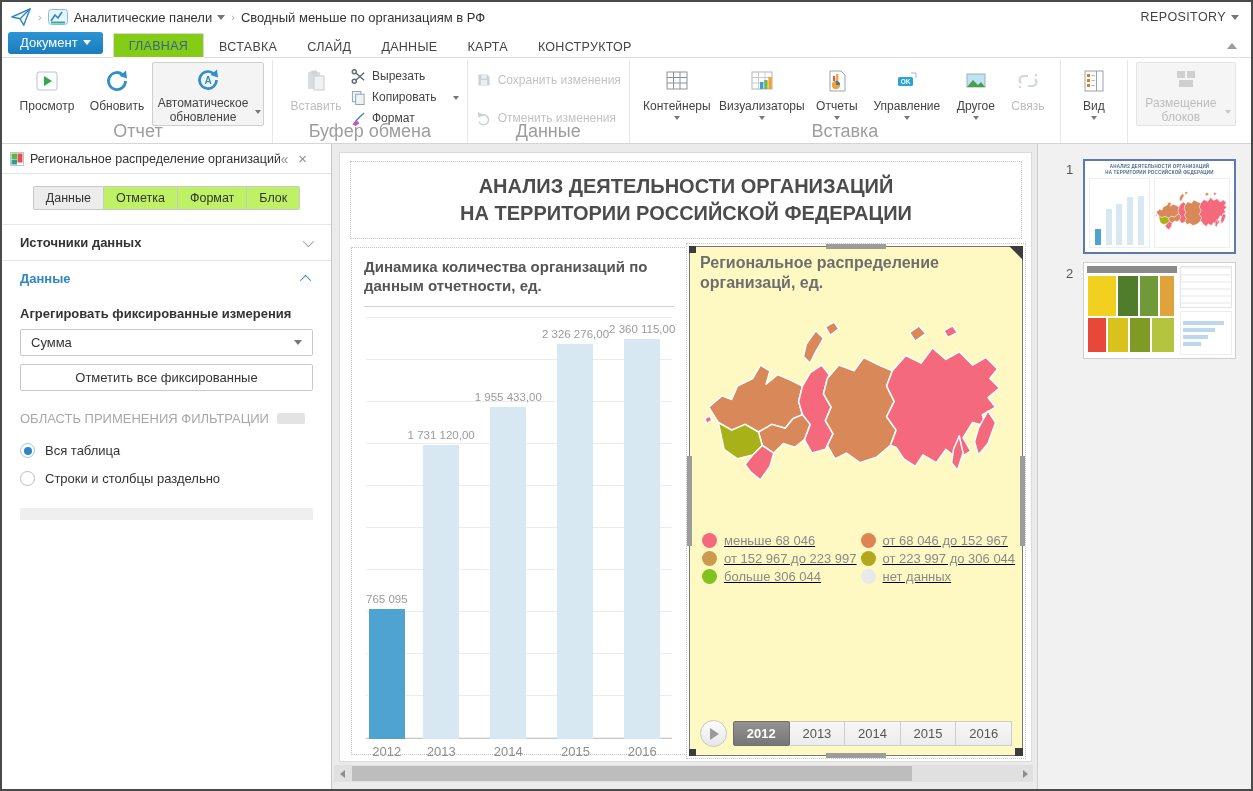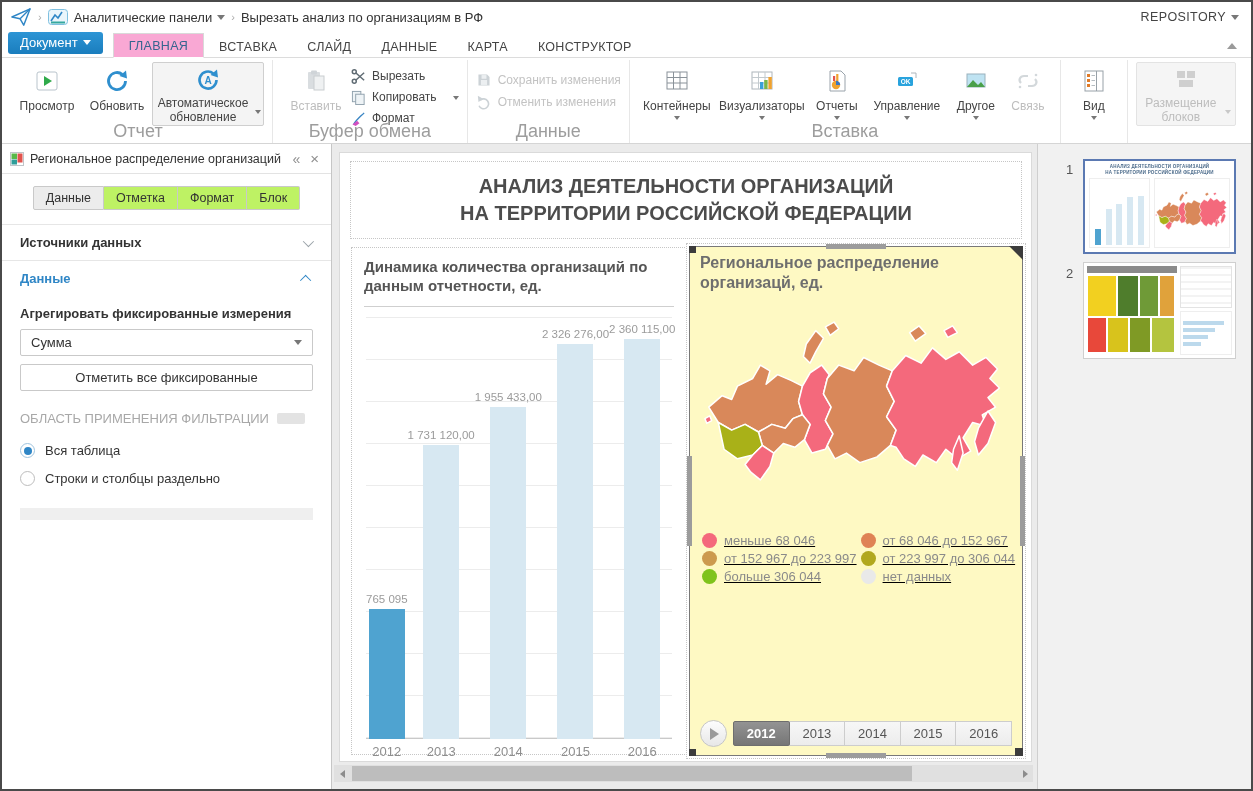--- a/index.html
+++ b/index.html
@@ -13,21 +13,21 @@
   .crumb { color:#333; }
   .caret { display:inline-block; width:0; height:0; border-left:4px solid transparent; border-right:4px solid transparent; border-top:5px solid #777; margin-left:5px; vertical-align:middle; }
   .topbar .spacer { flex:1; }
   .repo { font-size:12.5px; color:#444; letter-spacing:.4px; }
 
   
   .tabsrow { position:absolute; left:0; top:30px; right:0; height:26px; display:flex; align-items:flex-end; border-bottom:1px solid #dcdcdc; background:#fff; }
   .doc-btn { margin:0 10px 3px 6px; background:linear-gradient(#2d95d5,#1a7dbd); color:#fff; border-radius:3px; padding:3px 12px 4px; font-size:13px; display:flex; align-items:center; cursor:pointer; }
   .doc-btn .caret { border-top-color:#fff; }
   .tab { padding:5px 15px 4px; font-size:12.5px; color:#444; letter-spacing:.3px; margin-bottom:-1px; cursor:pointer; }
-  .tab.active { background:#f9a8d4; border:1px solid #d9d9d9; border-bottom:1px solid #fff; color:#35658f; }
+  .tab.active { background:#84cc16; border:1px solid #d9d9d9; border-bottom:1px solid #fff; color:#35658f; }
   .tabsrow .spacer { flex:1; }
   .collapse-arrow { width:0;height:0;border-left:5px solid transparent;border-right:5px solid transparent;border-bottom:6px solid #9a9a9a; margin:0 14px 8px 0; }
 
   
   .ribbon { position:absolute; left:0; top:56px; right:0; height:86px; background:#fff; border-bottom:1px solid #d5d5d5; display:flex; padding:2px 2px 0 2px; }
   .rgroup { position:relative; display:flex; align-items:flex-start; padding:2px 8px 16px 8px; }
   .rgroup + .rgroup { border-left:1px solid #e7e7e7; }
   .rgroup-label { position:absolute; left:0; right:0; bottom:1px; text-align:center; font-size:18px; color:#9d9d9d; }
   .bigbtn { width:70px; display:flex; flex-direction:column; align-items:center; text-align:center; font-size:12px; color:#444; padding-top:3px; cursor:pointer; line-height:1.15; }
   .bigbtn .ric { height:32px; display:flex; align-items:center; justify-content:center; margin-bottom:3px; }
@@ -35,21 +35,21 @@
   .bigbtn.disabled { color:#bdbdbd; cursor:default; }
   .dis-panel { background:#f5f5f5; border:1px solid #e3e3e3; border-radius:2px; height:64px; width:100px; }
   .smallcol { display:flex; flex-direction:column; justify-content:flex-start; gap:3px; padding-top:5px; }
   .smallbtn { display:flex; align-items:center; gap:6px; font-size:12px; color:#444; height:18px; cursor:pointer; white-space:nowrap; }
   .smallbtn.disabled { color:#c3c3c3; cursor:default; }
   .caret-s { width:0;height:0;border-left:3.5px solid transparent;border-right:3.5px solid transparent;border-top:4px solid #777; margin-top:2px; }
   .caret-s.dis { border-top-color:#c8c8c8; }
 
   
   .side { position:absolute; left:0; top:142px; bottom:0; width:330px; background:#fff; border-right:1px solid #c6c6c6; }
-  .side-head { height:30px; display:flex; align-items:center; padding:0 12px 0 8px; border-bottom:1px solid #e3e3e3; }
+  .side-head { height:30px; display:flex; align-items:center; padding:0 24px 0 8px; border-bottom:1px solid #e3e3e3; }
   .side-title { font-size:12.5px; color:#333; margin-left:6px; flex:1; white-space:nowrap; overflow:hidden; }
   .side-collapse { color:#8f8f8f; font-size:14px; margin-right:10px; cursor:pointer; }
   .side-close { color:#8f8f8f; font-size:15px; cursor:pointer; }
   .side-tabs { display:flex; justify-content:center; margin-top:12px; }
   .stab { border:1px solid #c9c9c9; border-left:none; padding:4px 12px; font-size:12.5px; color:#333; background:#bef264; cursor:pointer; }
   .stab:first-child { border-left:1px solid #c9c9c9; border-radius:2px 0 0 2px; }
   .stab:last-child { border-radius:0 2px 2px 0; }
   .stab.active { background:#ececec; }
   .side-div { border-top:1px solid #e6e6e6; margin:14px 0 0 0; }
   .sect { display:flex; align-items:center; justify-content:space-between; padding:10px 20px 10px 18px; }
@@ -176,21 +176,21 @@
     </svg>
     <span class="crumb-sep">›</span>
     <svg width="20" height="16" viewBox="0 0 20 16">
       <rect x="0.5" y="0.5" width="19" height="15" rx="3" fill="#eaf5fb" stroke="#7fc0e0"></rect>
       <path d="M3 12 L7 6 L10 9 L14 3" fill="none" stroke="#2f86c6" stroke-width="1.6"></path>
       <path d="M3 13.5 h14" stroke="#35a8a0" stroke-width="2"></path>
     </svg>
     <span class="crumb" style="margin-left:6px">Аналитические панели</span>
     <span class="caret"></span>
     <span class="crumb-sep">›</span>
-    <span class="crumb">Вырезать анализ по организациям в РФ</span>
+    <span class="crumb">Сводный меньше по организациям в РФ</span>
     <span class="spacer"></span>
     <span class="repo">REPOSITORY</span>
     <span class="caret"></span>
   </div>
 
   <div class="tabsrow">
     <div class="doc-btn">
       <span>Документ</span>
       <span class="caret"></span>
     </div>
@@ -279,21 +279,21 @@
               <path d="M3 14 C6 9 10 6 14 2" stroke="#3b86c4" stroke-width="1.5" fill="none"></path>
               <path d="M1.5 14.5 l5 -4 l2.5 2.5 l-4 3 z" fill="#d24fc0"></path>
             </svg>
           <span>Формат</span>
         </div>
       </div>
       <div class="rgroup-label">Буфер обмена</div>
     </div>
 
     <div class="rgroup">
-      <div class="smallcol" style="gap:4px;padding-top:9px">
+      <div class="smallcol" style="gap:20px;padding-top:9px">
         <div class="smallbtn disabled">
           <svg width="16" height="16" viewBox="0 0 26 26">
               <g fill="#ccd2d6">
                 <path d="M4 4 h14 l4 4 v14 h-18 z"></path>
               </g>
               <rect x="8" y="13" width="10" height="8" fill="#eceff1"></rect>
               <rect x="9" y="5" width="8" height="6" fill="#eceff1"></rect>
             </svg>
           <span>Сохранить изменения</span>
         </div>

